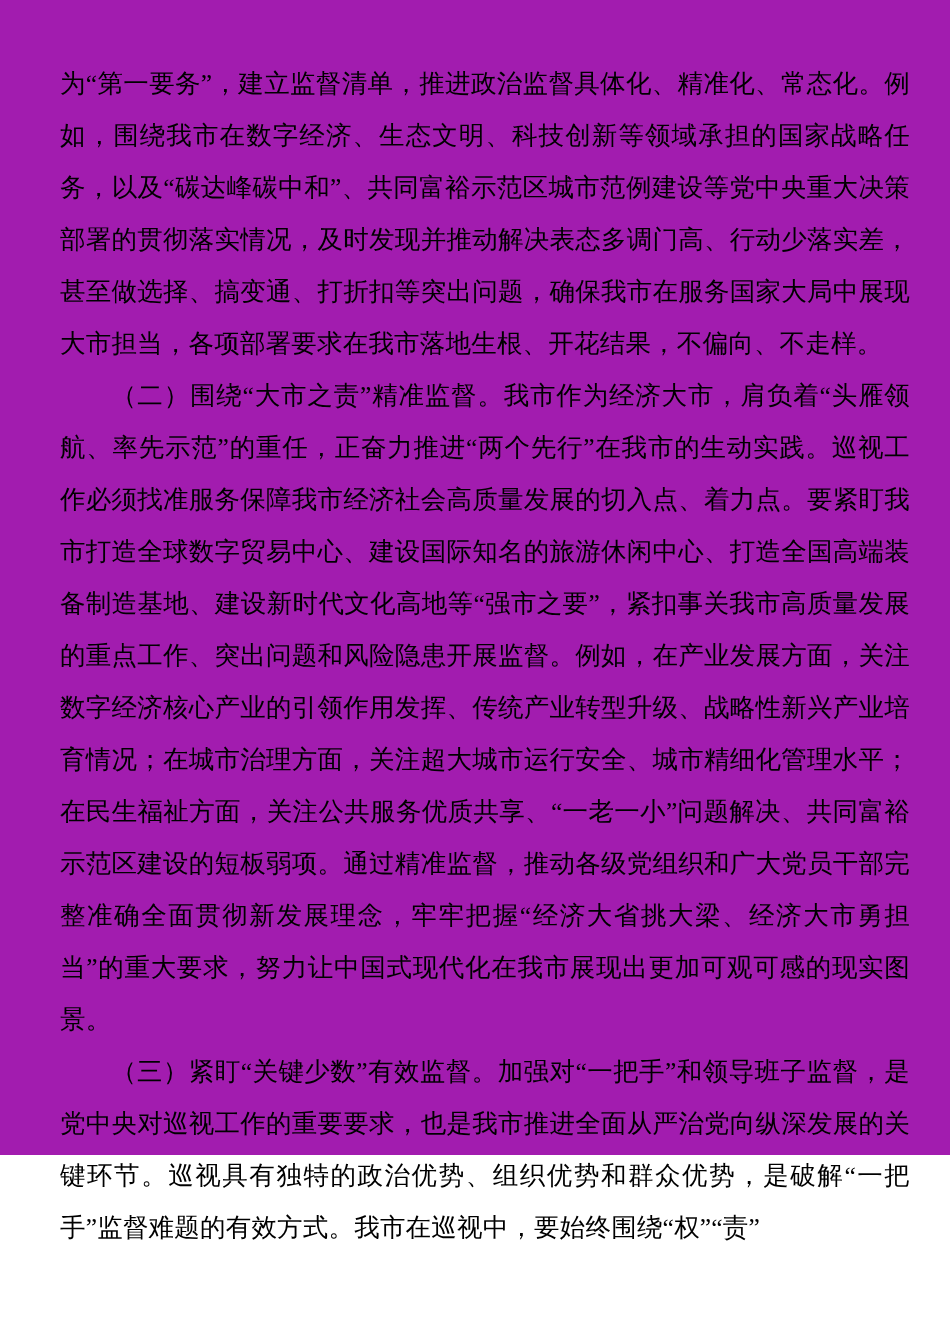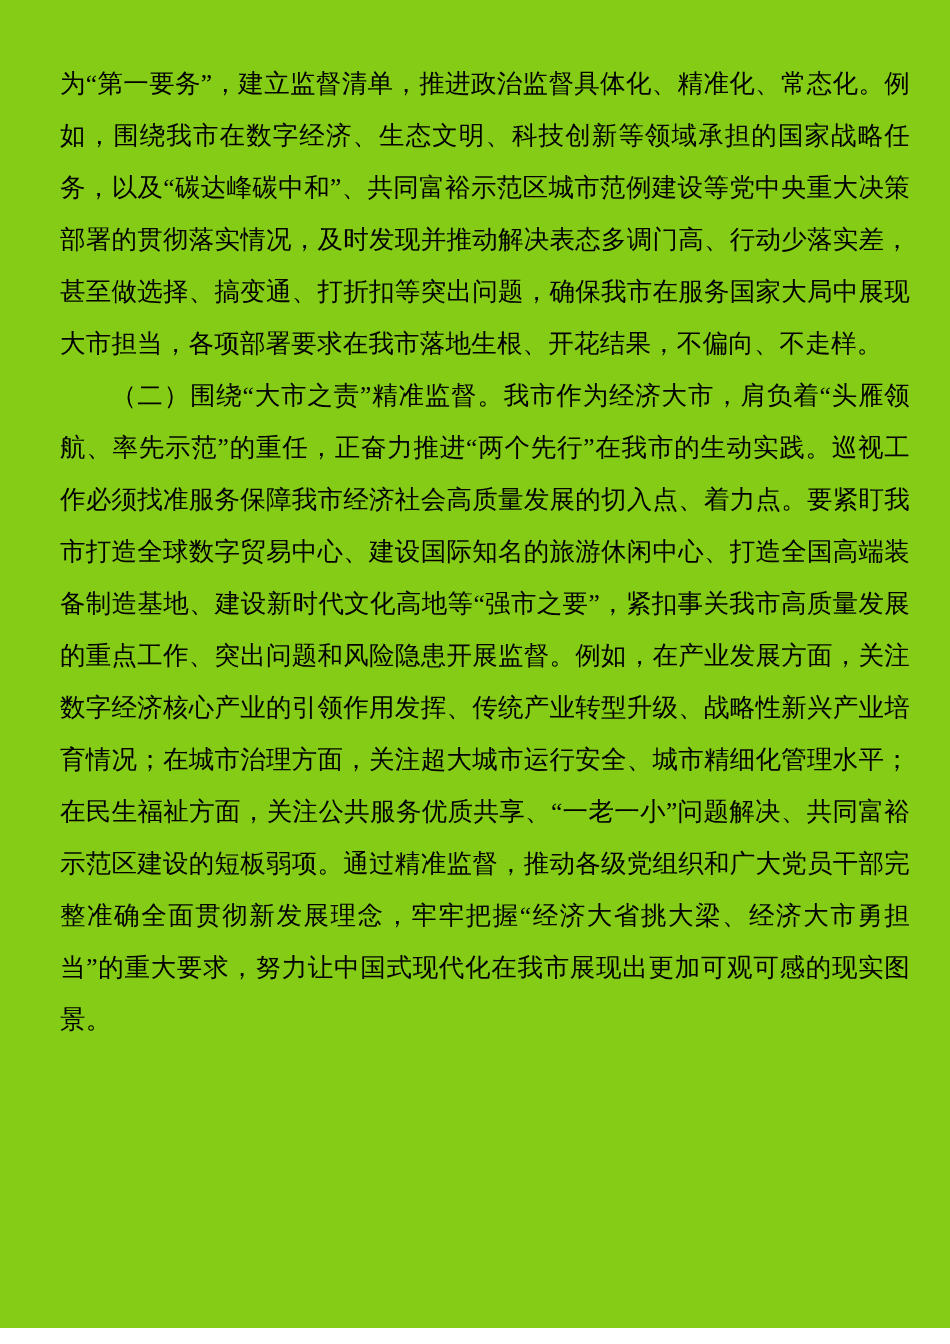--- a/index.html
+++ b/index.html
@@ -10,24 +10,24 @@
   body {
     width: 950px;
     height: 1344px;
     font-family: "Liberation Serif", "DejaVu Serif", serif;
     color: #000000;
     overflow: hidden;
   }
   .page {
     position: relative;
     width: 950px;
-    height: 1328px;
+    height: 1155px;
     box-sizing: border-box;
     padding: 58px 40px 40px 60px;
-    background: #84cc16;
+    background: #a21caf;
   }
   .doc-body {
     font-size: 25.5px;
     line-height: 52px;
     text-align: justify;
     text-justify: inter-ideograph;
     letter-spacing: 0.2px;
   }
   p.para {
     margin: 0;
@@ -38,14 +38,15 @@
     text-indent: 2em;
   }
 </style>
 </head>
 <body>
 
 <div class="page">
   <div class="doc-body">
     <p class="para">为“第一要务”，建立监督清单，推进政治监督具体化、精准化、常态化。例如，围绕我市在数字经济、生态文明、科技创新等领域承担的国家战略任务，以及“碳达峰碳中和”、共同富裕示范区城市范例建设等党中央重大决策部署的贯彻落实情况，及时发现并推动解决表态多调门高、行动少落实差，甚至做选择、搞变通、打折扣等突出问题，确保我市在服务国家大局中展现大市担当，各项部署要求在我市落地生根、开花结果，不偏向、不走样。</p>
     <p class="para indented">（二）围绕“大市之责”精准监督。我市作为经济大市，肩负着“头雁领航、率先示范”的重任，正奋力推进“两个先行”在我市的生动实践。巡视工作必须找准服务保障我市经济社会高质量发展的切入点、着力点。要紧盯我市打造全球数字贸易中心、建设国际知名的旅游休闲中心、打造全国高端装备制造基地、建设新时代文化高地等“强市之要”，紧扣事关我市高质量发展的重点工作、突出问题和风险隐患开展监督。例如，在产业发展方面，关注数字经济核心产业的引领作用发挥、传统产业转型升级、战略性新兴产业培育情况；在城市治理方面，关注超大城市运行安全、城市精细化管理水平；在民生福祉方面，关注公共服务优质共享、“一老一小”问题解决、共同富裕示范区建设的短板弱项。通过精准监督，推动各级党组织和广大党员干部完整准确全面贯彻新发展理念，牢牢把握“经济大省挑大梁、经济大市勇担当”的重大要求，努力让中国式现代化在我市展现出更加可观可感的现实图景。</p>
+    <p class="para indented">（三）紧盯“关键少数”有效监督。加强对“一把手”和领导班子监督，是党中央对巡视工作的重要要求，也是我市推进全面从严治党向纵深发展的关键环节。巡视具有独特的政治优势、组织优势和群众优势，是破解“一把手”监督难题的有效方式。我市在巡视中，要始终围绕“权”“责”</p>
   </div>
 </div>
 
 </body></html>

